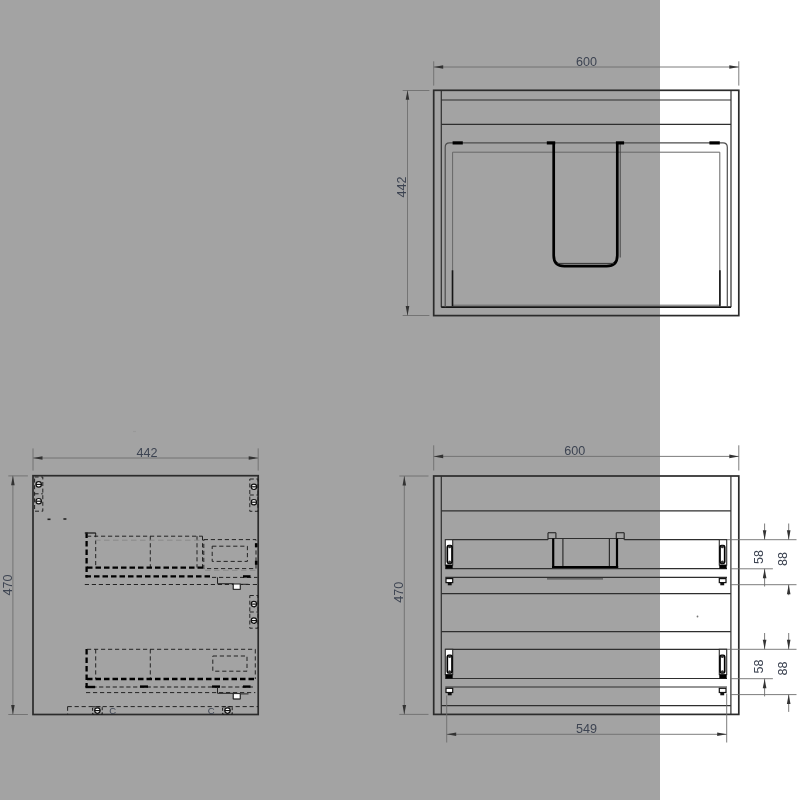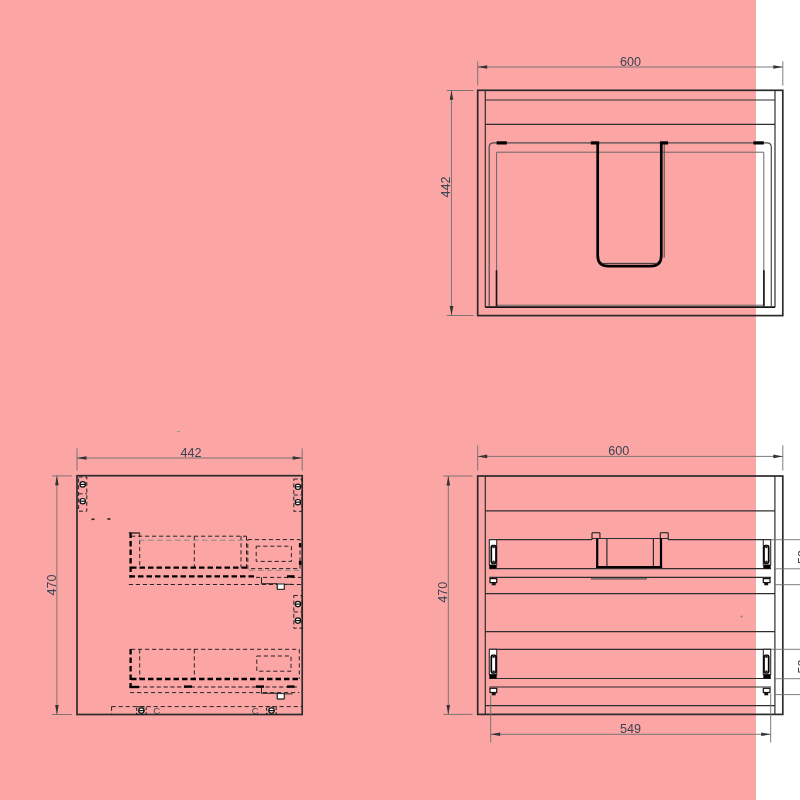--- a/index.html
+++ b/index.html
@@ -1,16 +1,16 @@
 <!DOCTYPE html>
 <html><head>
 <meta charset="utf-8">
 <style>
   html,body{margin:0;padding:0;background:#ffffff;}
-  .page{width:712px;height:800px;position:relative;background:#fca5a5;padding-left:44px;}
+  .page{width:660px;height:800px;position:relative;background:#a3a3a3;}
   text{font-family:"Liberation Sans",sans-serif;fill:#3d4452;}
 </style>
 </head>
 <body>
 <div class="page">
 <svg width="800" height="800" viewBox="0 0 800 800" fill="none">
 <g stroke-linecap="butt">
 
 <rect x="433.7" y="90.3" width="305.1" height="225.3" stroke="#2b2b2b" stroke-width="1.7"></rect>
 

